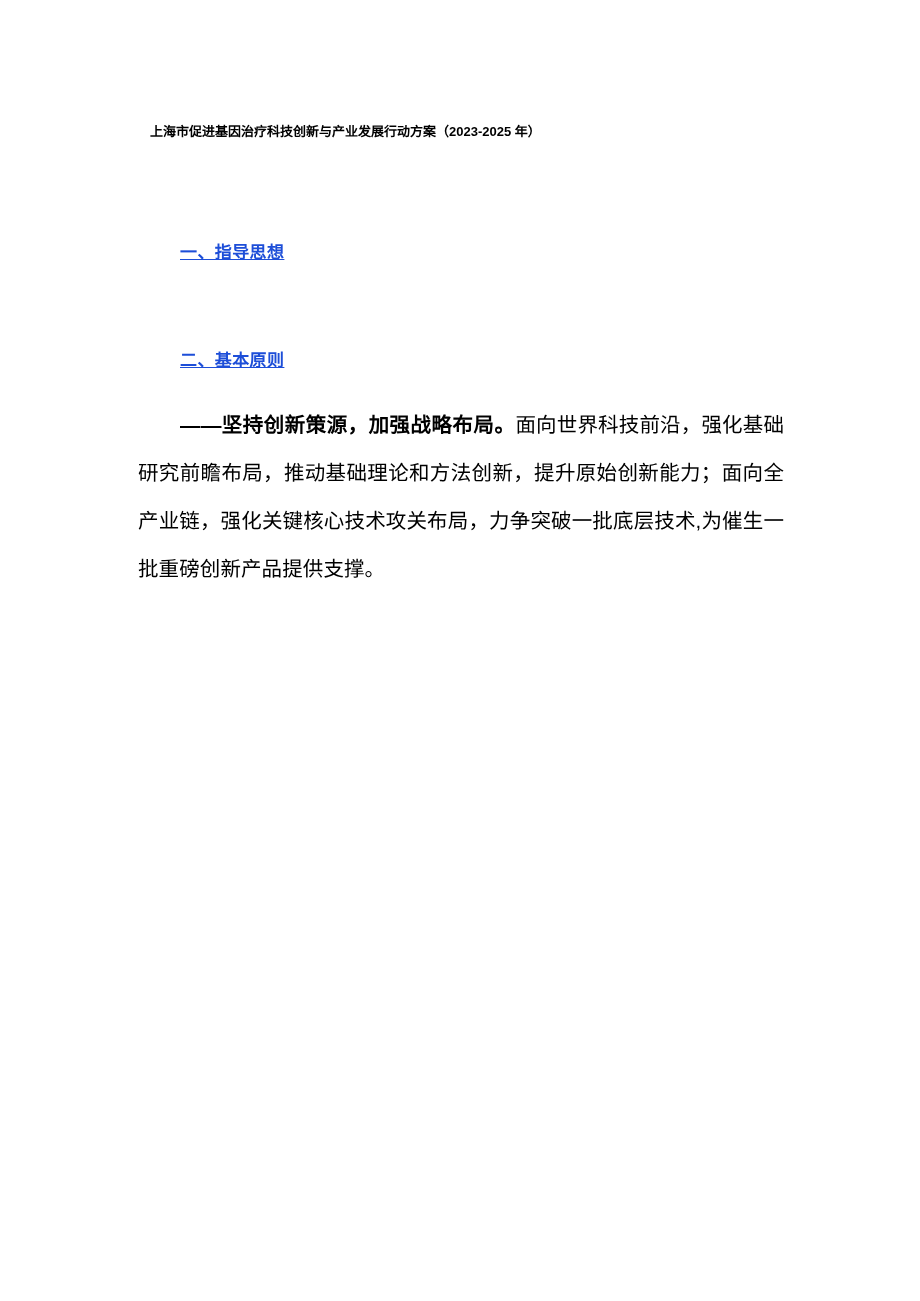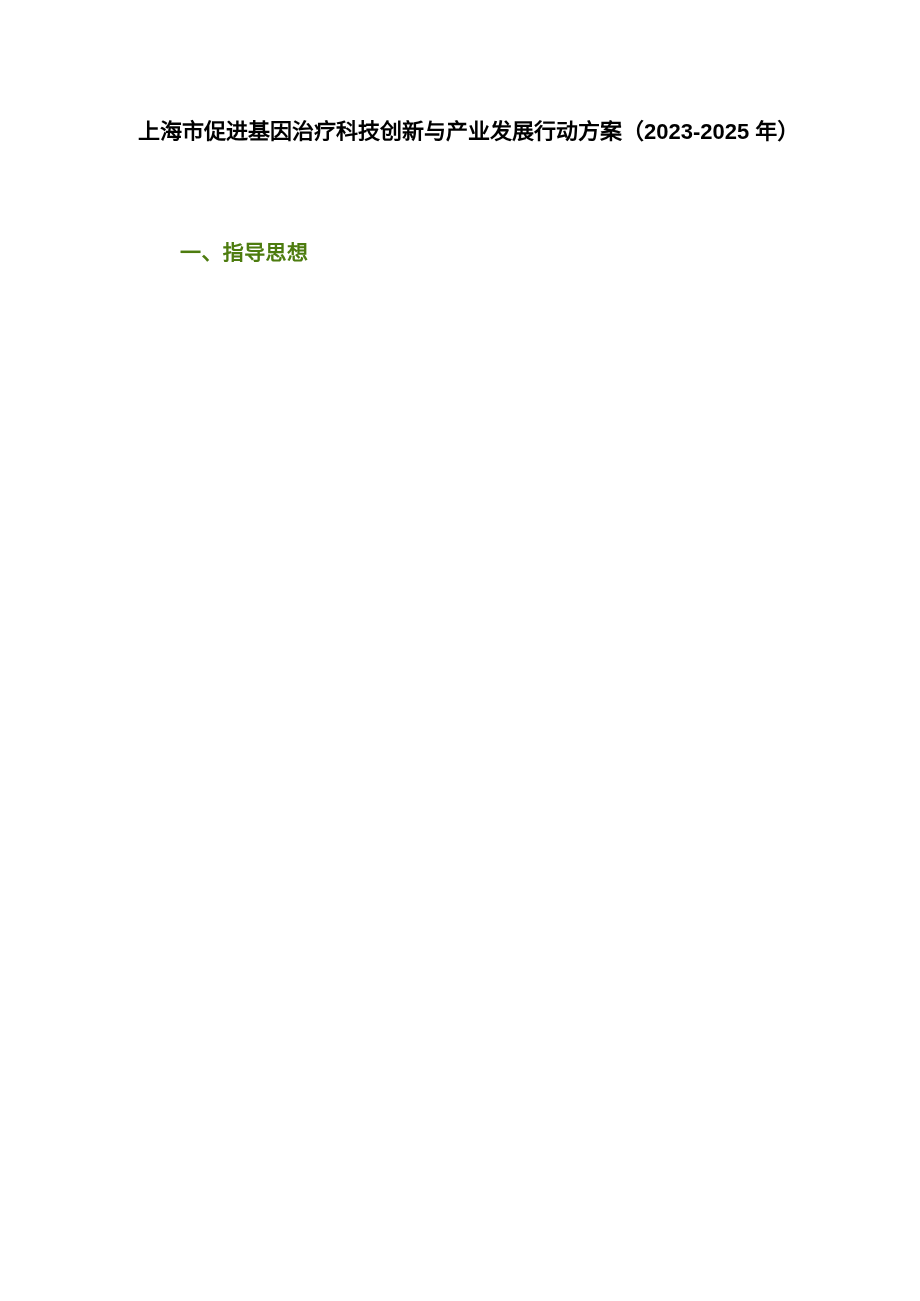--- a/index.html
+++ b/index.html
@@ -22,52 +22,53 @@
   .content {
     position: absolute;
     left: 138px;
     top: 118px;
     width: 646px;
   }
 
   .doc-title {
     font-family: "Liberation Sans", "DejaVu Sans", sans-serif;
     font-weight: bold;
-    font-size: 22px;
+    font-size: 13px;
     line-height: 28px;
     color: #000000;
     letter-spacing: 0px;
     white-space: nowrap;
-    margin: 0 0 0 0;
+    margin: 0 0 0 12px;
   }
 
   .para {
     font-family: "Liberation Sans", "DejaVu Sans", sans-serif;
     font-size: 20.5px;
     line-height: 48px;
     color: #000000;
     text-align: justify;
     text-justify: inter-character;
     margin: 0;
     letter-spacing: 0.1px;
   }
 
   .para.indent {
     text-indent: 42px;
   }
 
   .heading {
     font-family: "Liberation Sans", "DejaVu Sans", sans-serif;
-    font-size: 21px;
+    font-size: 17px;
     font-weight: bold;
     line-height: 48px;
-    color: #4d7c0f;
+    color: #1d4ed8;
     margin: 0;
     text-indent: 42px;
     letter-spacing: 0.4px;
+    text-decoration: underline;
   }
 
   .lead {
     font-weight: bold;
     letter-spacing: 0.4px;
   }
 
   
   .gap-title-p1 { height: 36px; }
   .gap-p1-h1    { height: 47px; }
@@ -88,18 +89,20 @@
 
     <div class="gap-p1-h1"></div>
 
     <h2 class="heading">一、指导思想</h2>
 
     <div class="gap-h1-p2"></div>
 
 
     <div class="gap-p2-h2"></div>
 
+    <h2 class="heading">二、基本原则</h2>
 
     <div class="gap-h2-p3"></div>
 
+    <p class="para indent"><span class="lead">——坚持创新策源，加强战略布局。</span><span>面向世界科技前沿，强化基础研究前瞻布局，推动基础理论和方法创新，提升原始创新能力；面向全产业链，强化关键核心技术攻关布局，力争突破一批底层技术,为催生一批重磅创新产品提供支撑。</span></p>
 
   </div>
 </div>
 
 </body></html>

